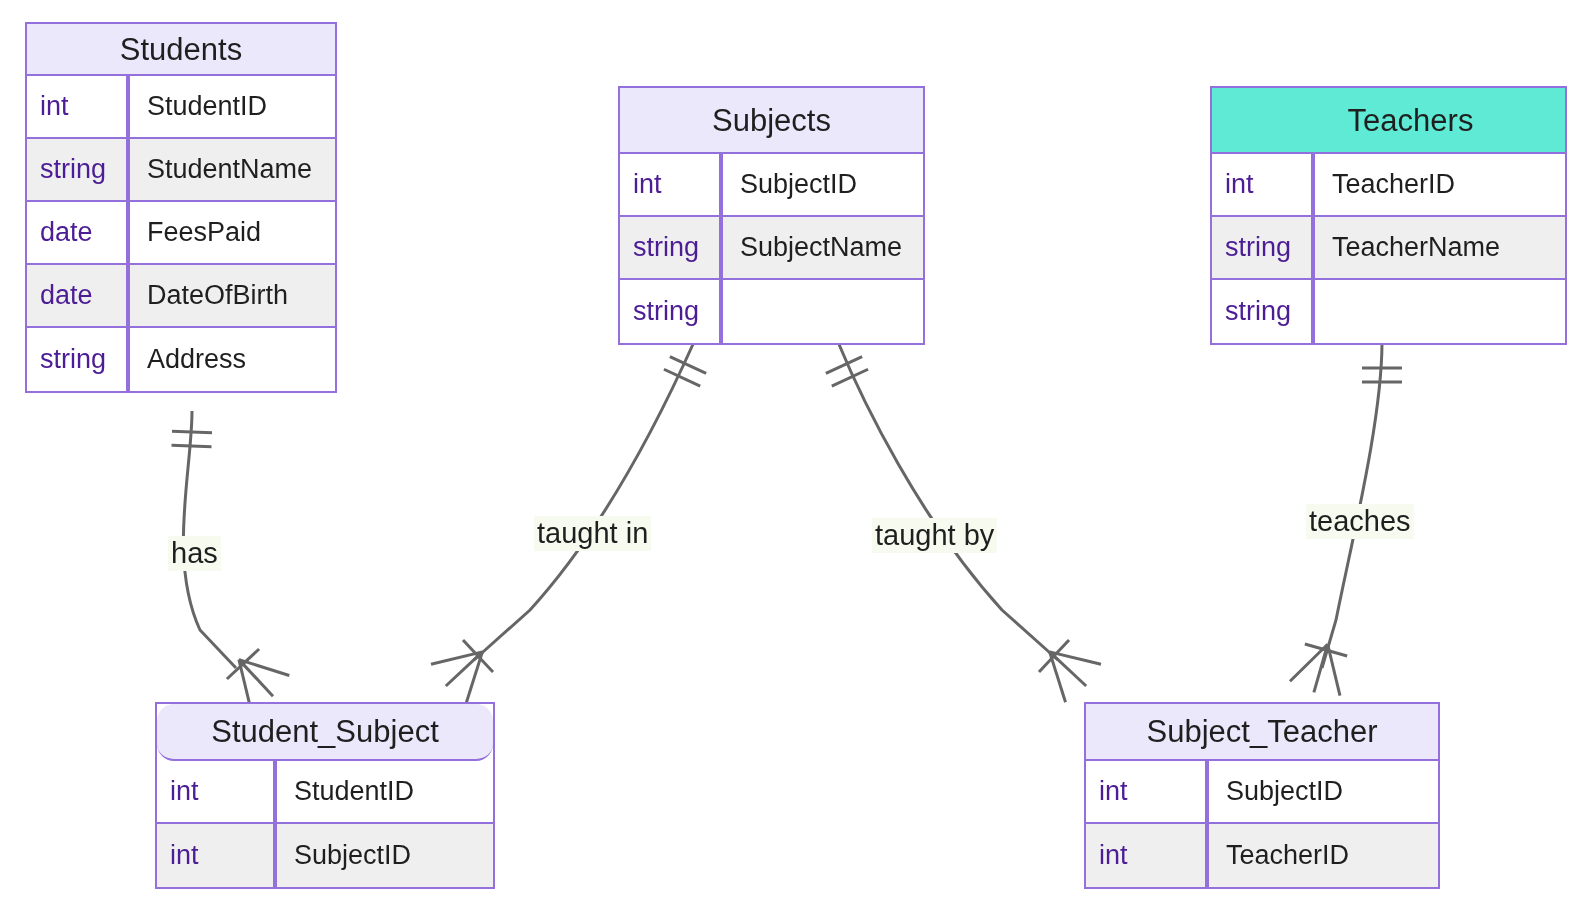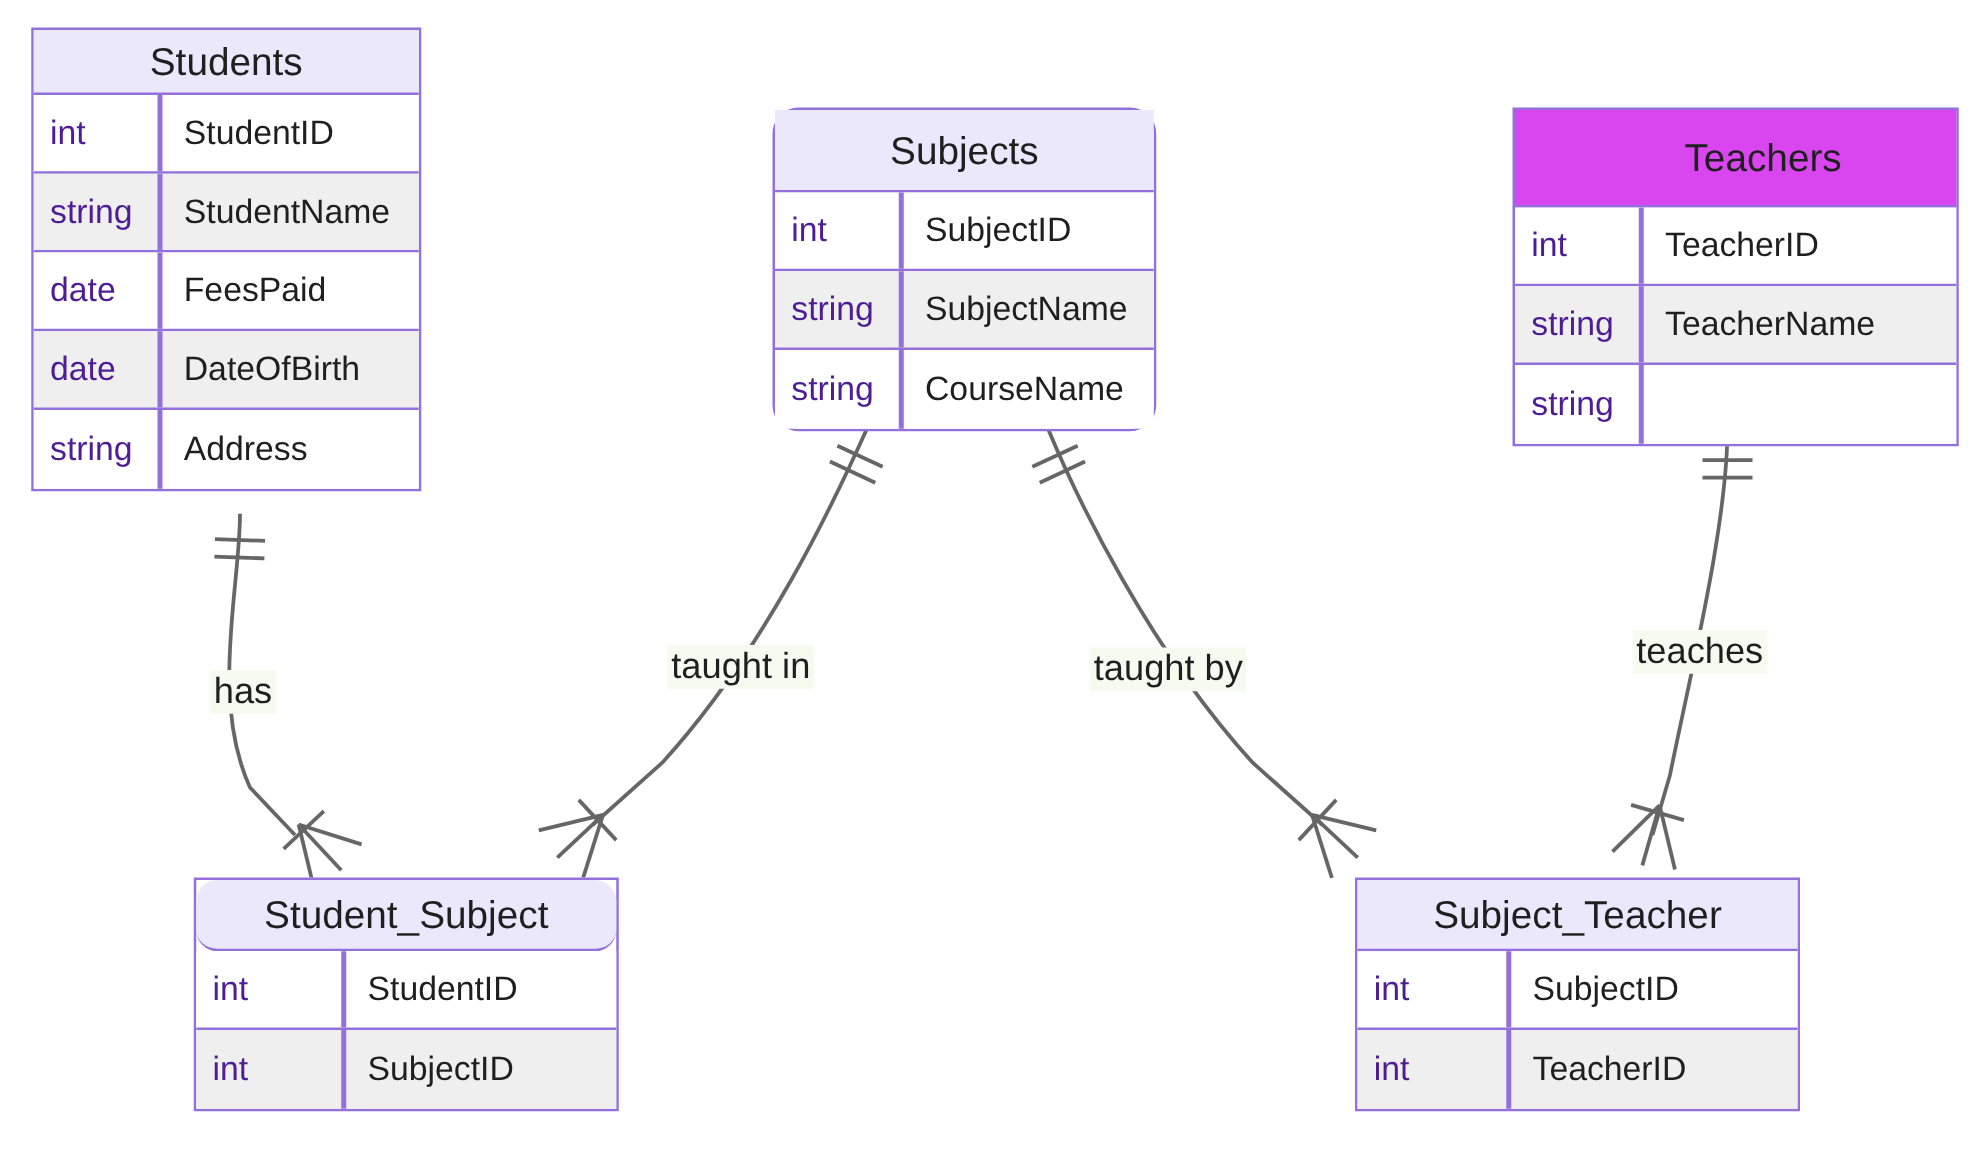--- a/index.html
+++ b/index.html
@@ -175,37 +175,36 @@
       </div>
       <div class="attr-row striped" style="height: 63px; border-bottom-color: rgb(147, 112, 219); background: rgb(239, 239, 239);">
         <div class="attr-type" style="width: 103px; border-right-color: rgb(147, 112, 219);">date</div>
         <div class="attr-name">DateOfBirth</div>
       </div>
       <div class="attr-row" style="height: 63px; border-bottom-color: rgb(147, 112, 219); background: rgb(255, 255, 255);">
         <div class="attr-type" style="width: 103px; border-right-color: rgb(147, 112, 219);">string</div>
         <div class="attr-name">Address</div>
       </div>
     </div>
-    <div class="entity" style="left: 618px; top: 86px; width: 307px; border-color: rgb(147, 112, 219); border-radius: 21px;">
+    <div class="entity" style="left: 618px; top: 86px; width: 307px; border-color: rgb(147, 112, 219);">
       <div class="entity-title" style="height: 66px; background: rgb(236, 232, 252); border-bottom-color: rgb(147, 112, 219);">Subjects</div>
       <div class="attr-row" style="height: 63px; border-bottom-color: rgb(147, 112, 219); background: rgb(255, 255, 255);">
         <div class="attr-type" style="width: 103px; border-right-color: rgb(147, 112, 219);">int</div>
         <div class="attr-name">SubjectID</div>
       </div>
       <div class="attr-row striped" style="height: 63px; border-bottom-color: rgb(147, 112, 219); background: rgb(239, 239, 239);">
         <div class="attr-type" style="width: 103px; border-right-color: rgb(147, 112, 219);">string</div>
         <div class="attr-name">SubjectName</div>
       </div>
       <div class="attr-row" style="height: 63px; border-bottom-color: rgb(147, 112, 219); background: rgb(255, 255, 255);">
         <div class="attr-type" style="width: 103px; border-right-color: rgb(147, 112, 219);">string</div>
-        <div class="attr-name">CourseName</div>
       </div>
     </div>
     <div class="entity" style="left: 1210px; top: 86px; width: 357px; border-color: rgb(147, 112, 219);">
-      <div class="entity-title" style="height: 78px; background: #d946ef; border-bottom-color: rgb(147, 112, 219); padding-left: 44px;">Teachers</div>
+      <div class="entity-title" style="height: 66px; background: #5eead4; border-bottom-color: rgb(147, 112, 219); padding-left: 44px;">Teachers</div>
       <div class="attr-row" style="height: 63px; border-bottom-color: rgb(147, 112, 219); background: rgb(255, 255, 255);">
         <div class="attr-type" style="width: 103px; border-right-color: rgb(147, 112, 219);">int</div>
         <div class="attr-name">TeacherID</div>
       </div>
       <div class="attr-row striped" style="height: 63px; border-bottom-color: rgb(147, 112, 219); background: rgb(239, 239, 239);">
         <div class="attr-type" style="width: 103px; border-right-color: rgb(147, 112, 219);">string</div>
         <div class="attr-name">TeacherName</div>
       </div>
       <div class="attr-row" style="height: 63px; border-bottom-color: rgb(147, 112, 219); background: rgb(255, 255, 255);">
         <div class="attr-type" style="width: 103px; border-right-color: rgb(147, 112, 219);">string</div>

